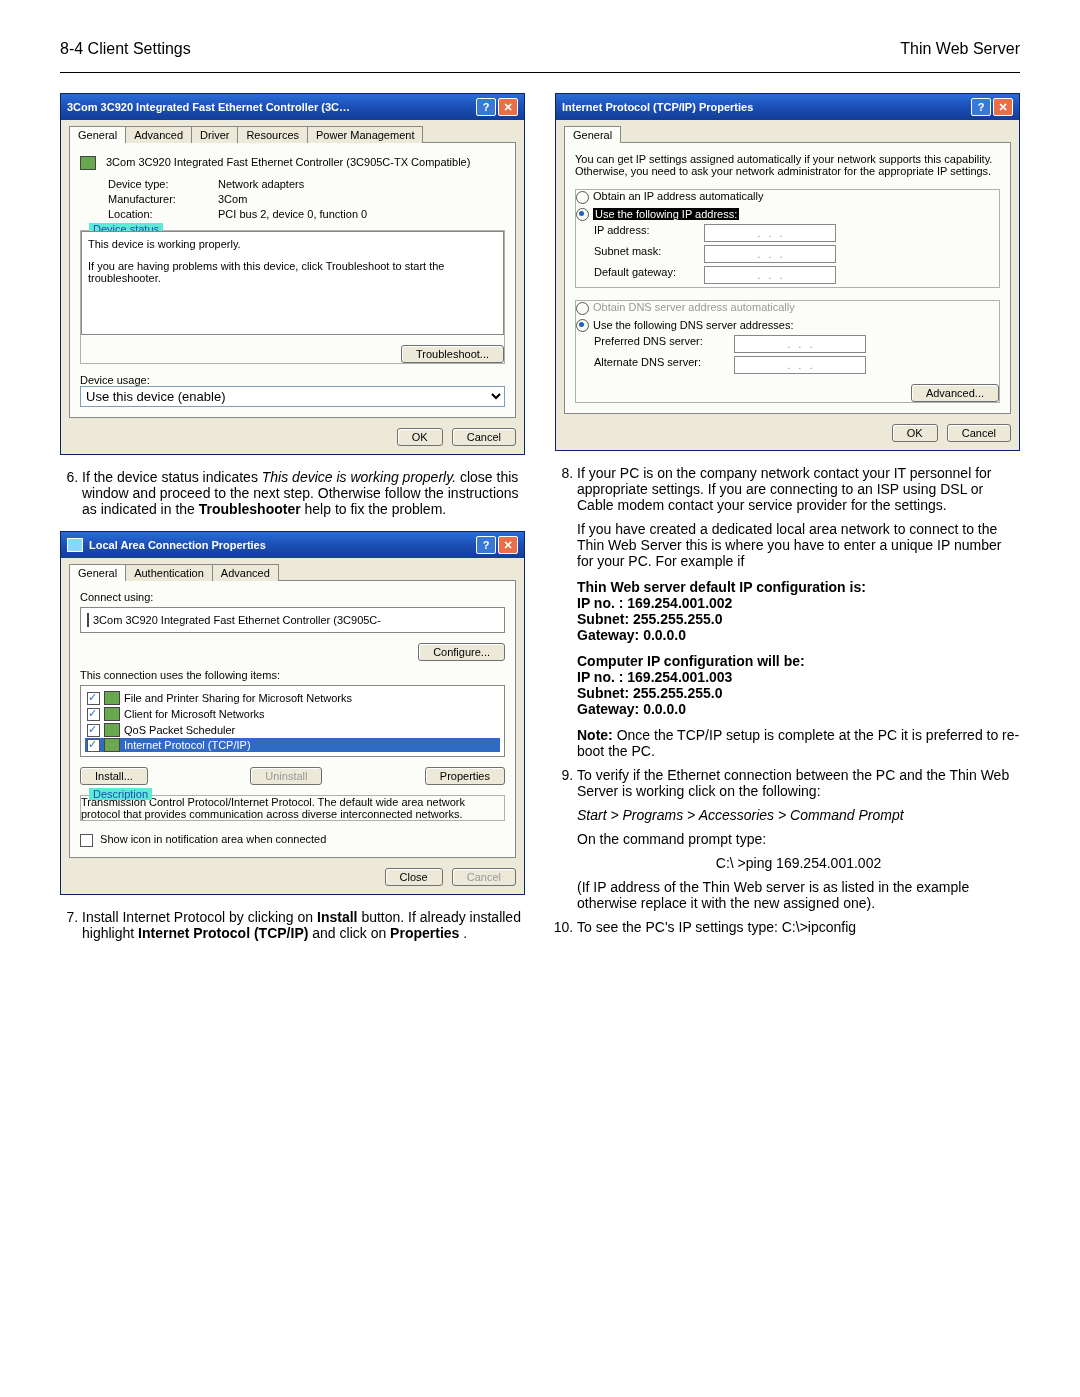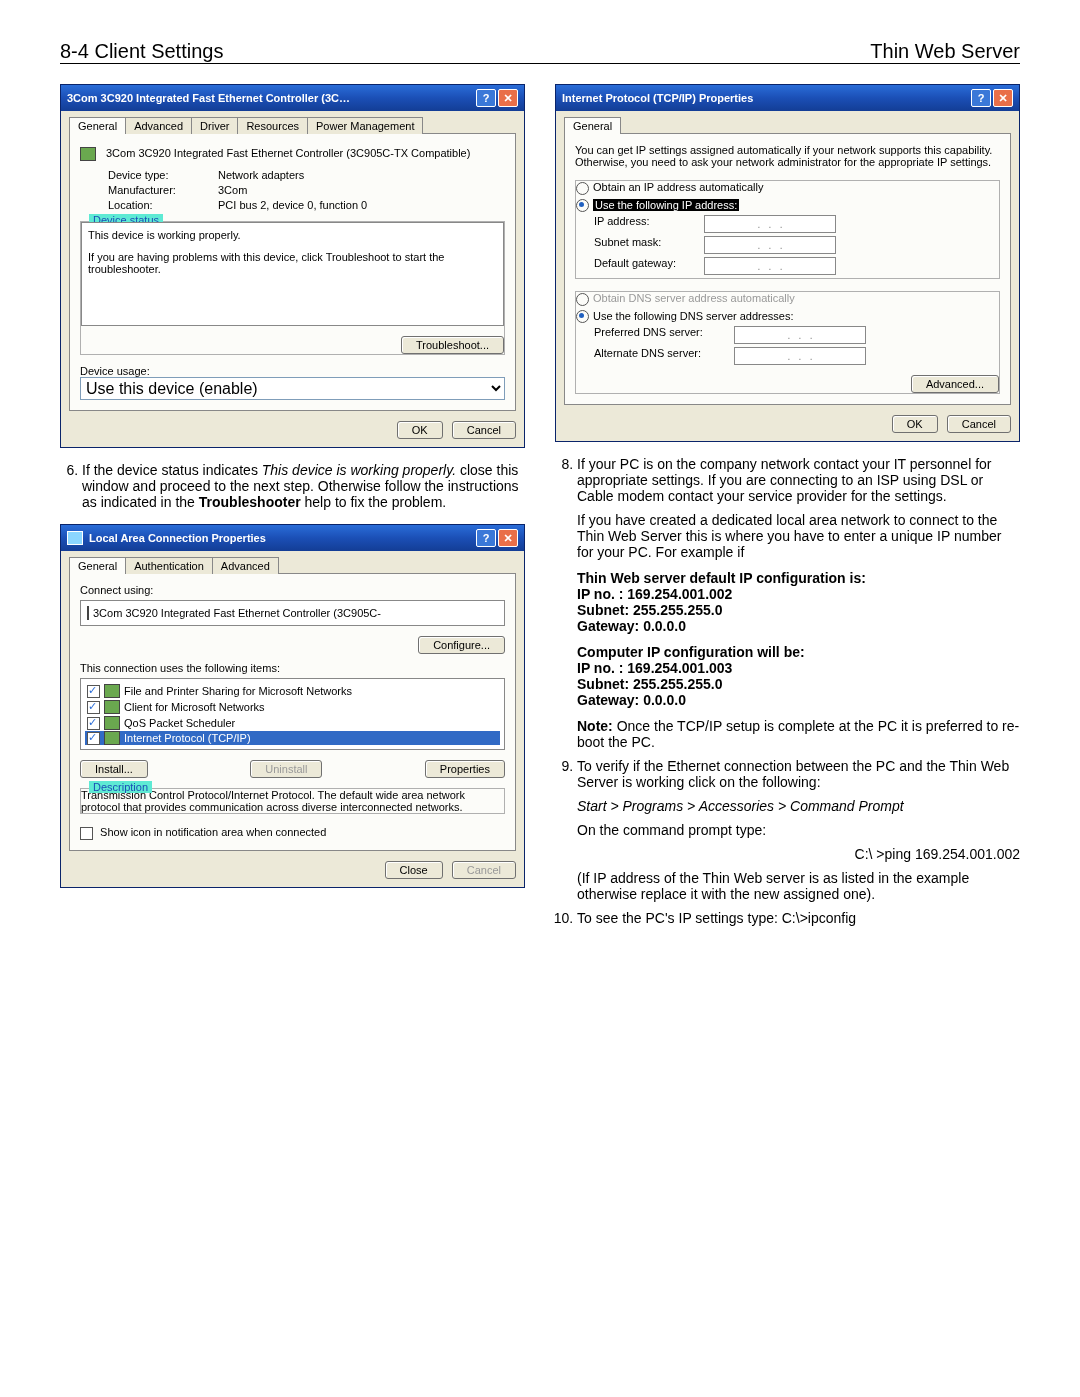--- a/index.html
+++ b/index.html
@@ -8,23 +8,23 @@
     font-family: Arial, Helvetica, sans-serif;
     font-size: 14px;
     color: #000;
     background: #fff;
     width: 960px;
   }
   .page-header {
     display: flex;
     justify-content: space-between;
     border-bottom: 1px solid #000;
-    padding-bottom: 0;
+    padding-bottom: 14px;
     margin-bottom: 20px;
-    font-size: 20px;
+    font-size: 16px;
   }
   .page-header .left { }
   .page-header .right { }
   .columns {
     display: flex;
     gap: 30px;
   }
   .col { flex: 1; min-width: 0; }
 
   
@@ -111,21 +111,21 @@
     border-radius:3px;
     box-shadow: inset 1px 1px 0 #fff;
   }
   .xp-btn.disabled { color:#999; }
 
   .btn-row { text-align:right; margin-top:10px; }
   .btn-row .xp-btn { margin-left:6px; }
 
   select.xp {
     width:100%;
-    font-size:16px;
+    font-size:13px;
     border:1px solid #7f9db9;
     background:#fff;
     padding:1px;
   }
 
   .radio, .chk {
     display:inline-block;
     width:11px; height:11px;
     border:1px solid #555;
     margin-right:4px;
@@ -321,20 +321,31 @@
             <span>Show icon in notification area when connected</span>
           </div>
         </div>
         <div class="btn-row">
           <span class="xp-btn">Close</span>
           <span class="xp-btn disabled">Cancel</span>
         </div>
       </div>
     </div>
 
+    <ol class="doc" start="7">
+      <li>
+        <span>Install Internet Protocol by clicking on </span>
+        <span class="bold">Install</span>
+        <span> button. If already installed highlight </span>
+        <span class="bold">Internet Protocol (TCP/IP)</span>
+        <span> and click on </span>
+        <span class="bold">Properties</span>
+        <span>.</span>
+      </li>
+    </ol>
   </div>
 
   <div class="col">
 
     <div class="xp-window">
       <div class="xp-titlebar">
         <span class="title-text">Internet Protocol (TCP/IP) Properties</span>
         <span class="ctrl help">?</span>
         <span class="ctrl">✕</span>
       </div>
@@ -403,21 +414,21 @@
 
         <p>
           <span class="bold">Note:</span>
           <span>Once the TCP/IP setup is complete at the PC it is preferred to re-boot the PC.</span>
         </p>
       </li>
       <li>
         <span>To verify if the Ethernet connection between the PC and the Thin Web Server is working click on the following:</span>
         <p class="italic">Start &gt; Programs &gt; Accessories &gt; Command Prompt</p>
         <p>On the command prompt type:</p>
-        <p class="cmd" style="text-align:right;">C:\ &gt;ping 169.254.001.002</p>
+        <p class="cmd" style="text-align:center;">C:\ &gt;ping 169.254.001.002</p>
         <p>(If IP address of the Thin Web server is as listed in the example otherwise replace it with the new assigned one).</p>
       </li>
       <li>
         <span>To see the PC's IP settings type:  </span>
         <span class="cmd">C:\&gt;ipconfig</span>
       </li>
     </ol>
 
   </div>
 </div>

